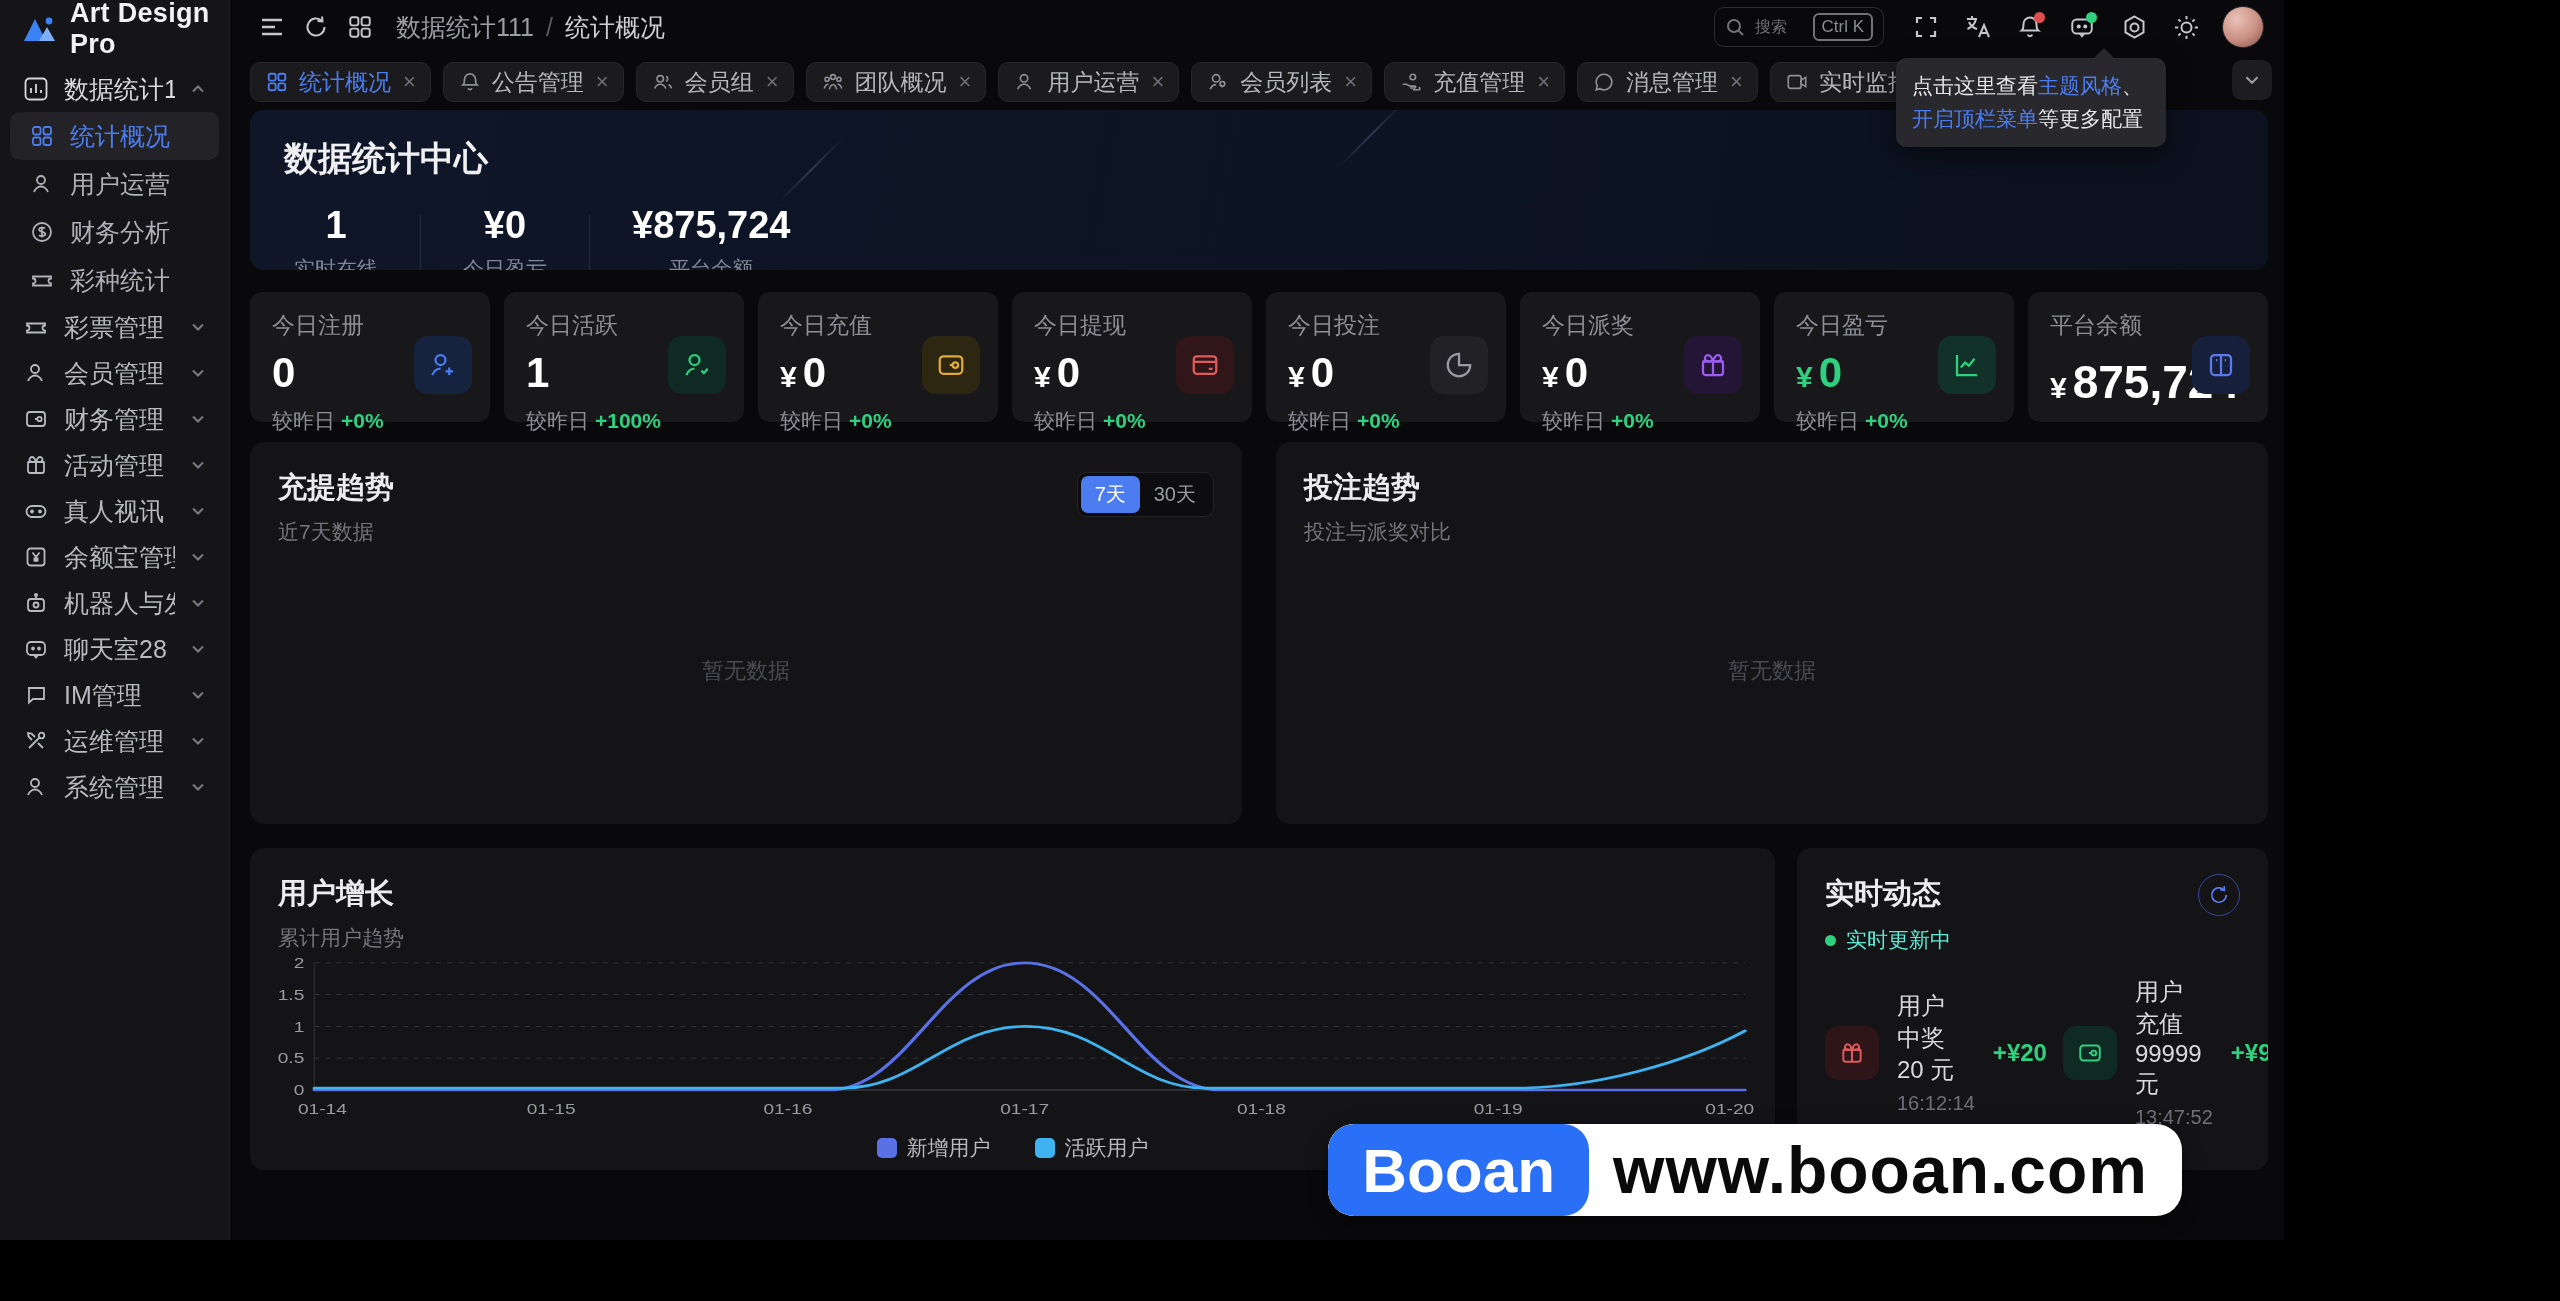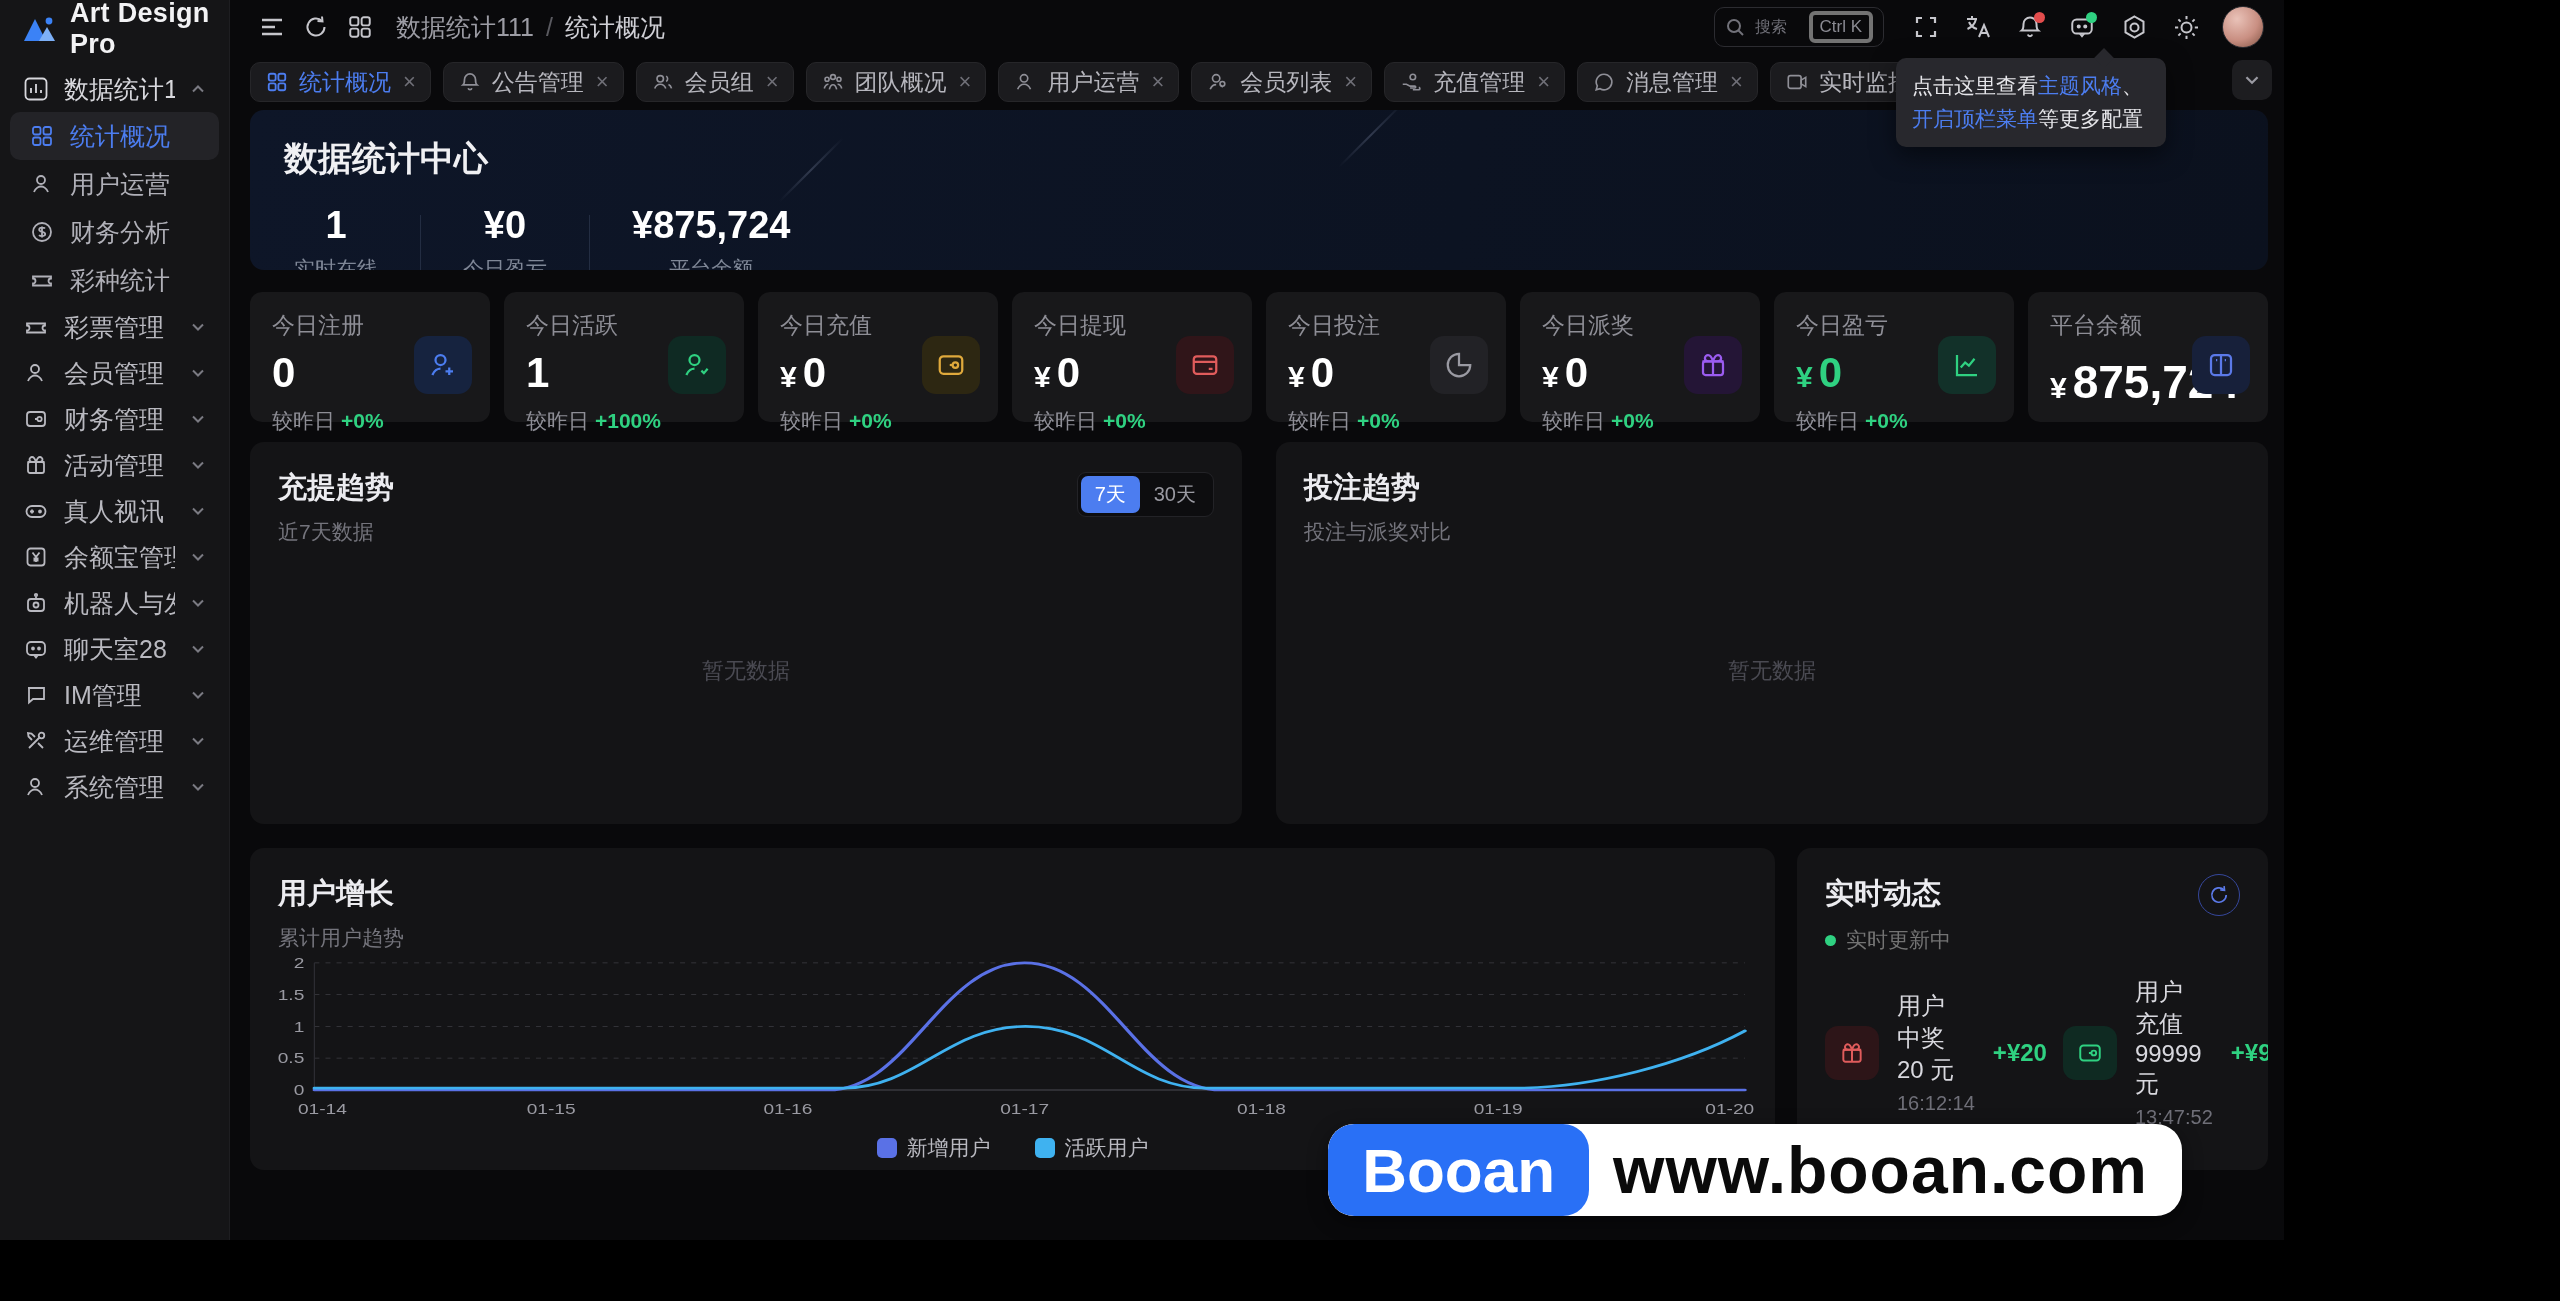--- a/index.html
+++ b/index.html
@@ -24,21 +24,21 @@
 
   
   .header { position:absolute; left:230px; top:0; right:0; height:54px; display:flex; align-items:center; padding:0 20px; color:#c6c6cc; }
   .hbtn { width:44px; height:44px; display:flex; align-items:center; justify-content:center; border-radius:8px; color:#c6c6cc; cursor:pointer; }
   .breadcrumb { display:flex; align-items:center; gap:12px; margin-left:14px; font-size:25px; }
   .bc-a { color:#9c9ca4; } .bc-sep { color:#5a5a60; } .bc-b { color:#cfcfd5; }
   .header-right { margin-left:auto; display:flex; align-items:center; gap:8px; }
   .search-box { display:flex; align-items:center; gap:10px; width:170px; height:40px; border:1px solid #2c2c31; border-radius:10px; padding:0 10px; color:#72727a; margin-right:12px; }
   .search-box input { flex:1; min-width:0; background:transparent; border:none; outline:none; color:#b9b9c0; font-size:16px; font-family:inherit; }
   .search-box input::placeholder { color:#6e6e76; }
-  .kbd { font-size:17px; color:#8a8a92; border:4px solid #737373; border-radius:6px; padding:2px 7px; white-space:nowrap; }
+  .kbd { font-size:17px; color:#8a8a92; border:2px solid #737373; border-radius:6px; padding:2px 7px; white-space:nowrap; }
   .dot { position:absolute; width:11px; height:11px; border-radius:50%; top:7px; right:7px; }
   .dot.red { background:#e34d4d; } .dot.green { background:#2fd181; }
   .hbtn { position:relative; }
   .avatar { width:42px; height:42px; border-radius:50%; background:radial-gradient(circle at 35% 30%, #e9c2b8, #c98f82 55%, #7e5040); border:1px solid #2c2c31; margin-left:6px; }
 
   
   .tabbar { position:absolute; left:230px; top:54px; right:0; height:56px; display:flex; align-items:center; gap:12px; padding:0 60px 0 20px; }
   .tab { display:flex; align-items:center; gap:10px; height:40px; padding:0 14px; background:#1b1b1e; border:1px solid #262629; border-radius:10px; color:#b6b6bd; font-size:23px; cursor:pointer; white-space:nowrap; }
   .tab .t-ic { width:24px; height:24px; display:flex; align-items:center; justify-content:center; color:#8f8f97; }
   .tab.active { color:#4c7df0; } .tab.active .t-ic { color:#4c7df0; }
@@ -95,21 +95,21 @@
   .bottom-row { display:grid; grid-template-columns:1525px 1fr; gap:22px; }
   .bottom-row .panel { height:322px; overflow:hidden; }
   .growth-chart { position:absolute; left:14px; right:20px; top:106px; bottom:46px; }
   .legend { position:absolute; left:0; right:0; bottom:8px; display:flex; justify-content:center; gap:44px; }
   .lg-item { display:flex; align-items:center; gap:10px; color:#b9b9c0; font-size:21px;text-align:center; }
   .lg-sw { width:20px; height:20px; border-radius:5px; }
   .lg-sw.new { background:#5a71e6; } .lg-sw.act { background:#3fb2f0; }
 
   .rt-head { display:flex; align-items:flex-start; }
   .rt-refresh { margin-left:auto; width:42px; height:42px; border-radius:50%; border:1px solid #35479c; color:#5b79e8; display:flex; align-items:center; justify-content:center; cursor:pointer; }
-  .rt-status { display:flex; align-items:center; gap:10px; margin-top:12px; color:#737373; font-size:21px; }
+  .rt-status { display:flex; align-items:center; gap:10px; margin-top:12px; color:#5eead4; font-size:21px; }
   .rt-dot { width:11px; height:11px; border-radius:50%; background:#2fd181; }
   .rt-list { margin-top:22px; display:flex; gap:16px; }
   .rt-item { display:flex; align-items:center; gap:18px; }
   .rt-ic { width:54px; height:54px; border-radius:13px; display:flex; align-items:center; justify-content:center; flex:0 0 54px; }
   .rt-ic.red { background:#2d1518; color:#e05c5c; }
   .rt-ic.green { background:#0f2a22; color:#2fd181; }
   .rt-txt { flex:1; }
   .rt-t1 { color:#d8d8de; font-size:24px; }
   .rt-t2 { color:#6f6f78; font-size:20px; margin-top:6px; }
   .rt-amt { color:#2fd181; font-size:24px; font-weight:700; white-space:nowrap; }

